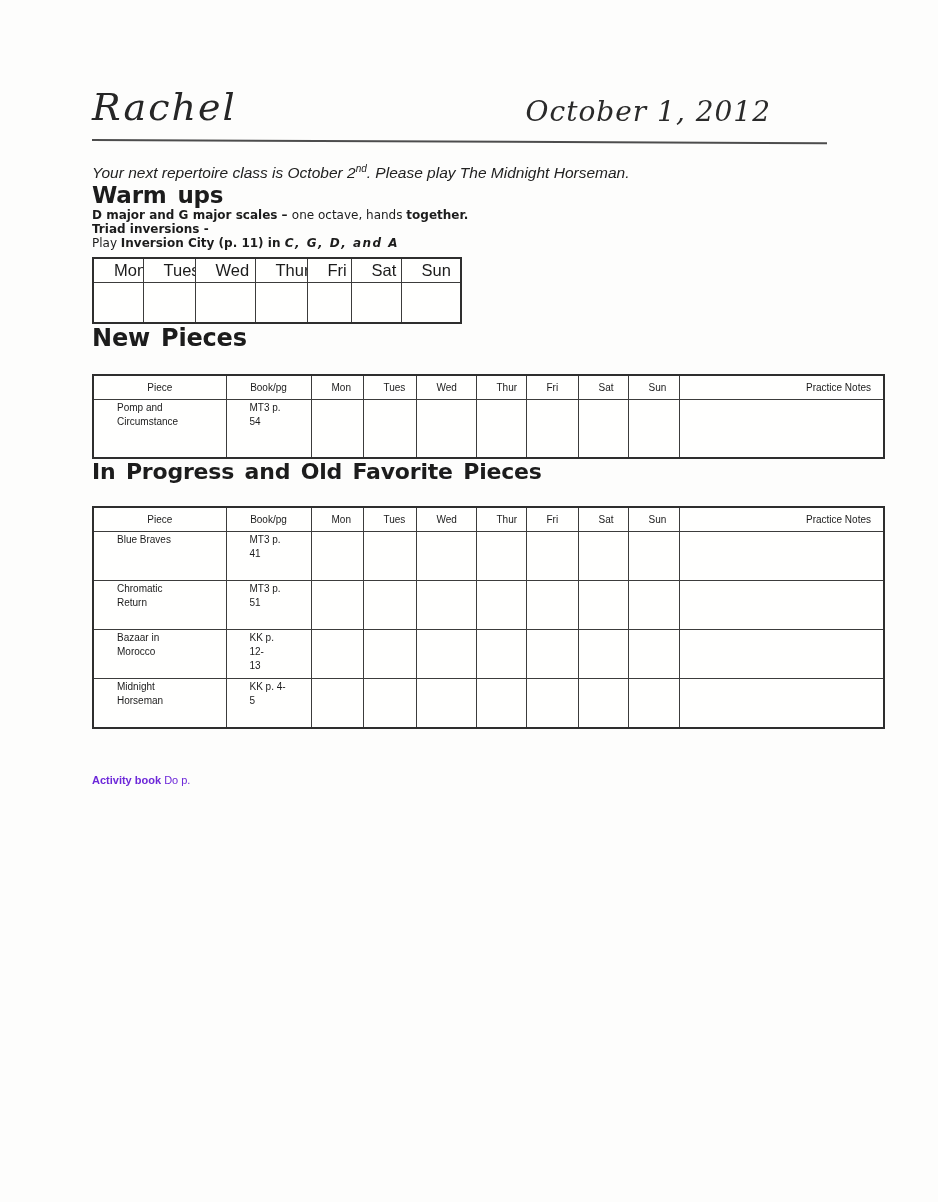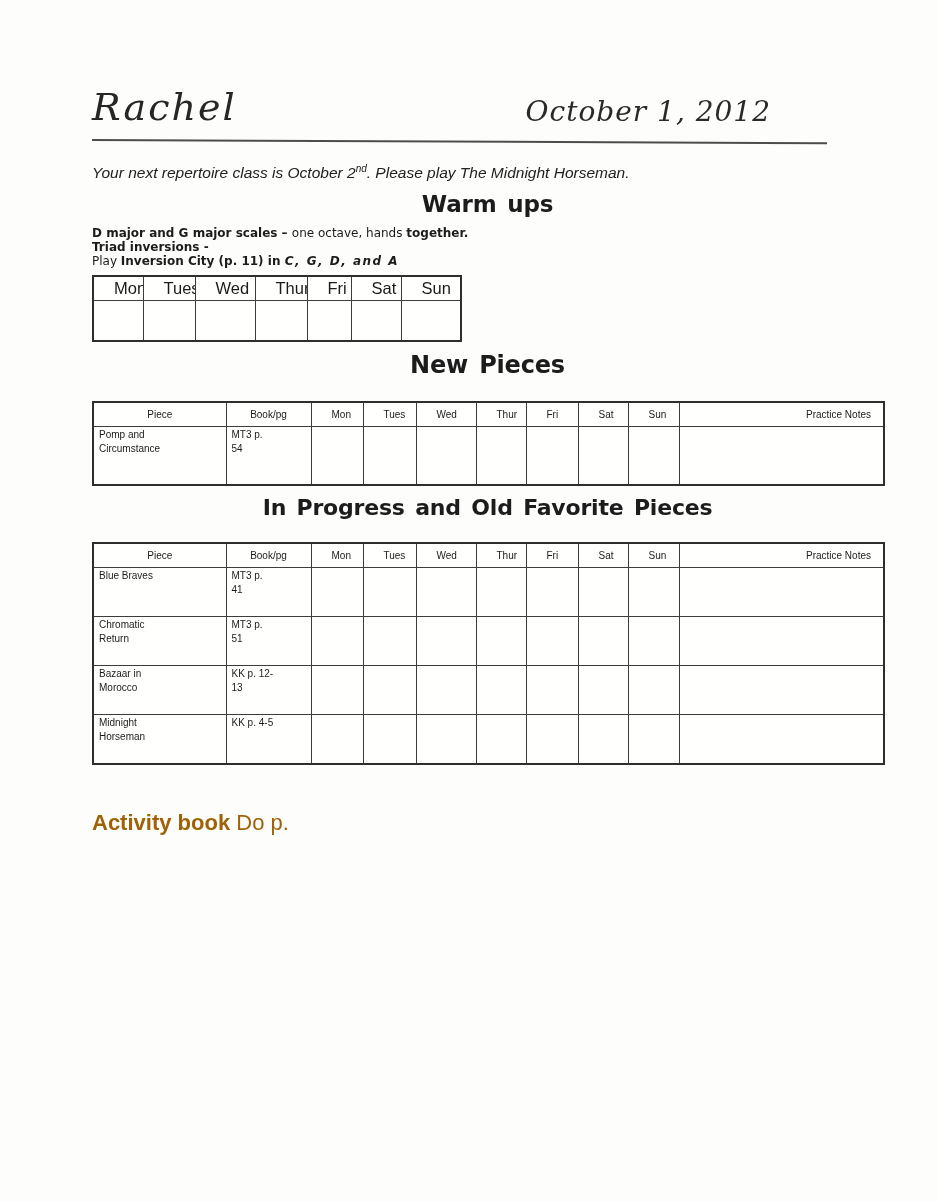--- a/index.html
+++ b/index.html
@@ -63,25 +63,24 @@
     color: #222;
   }
   .note sup { font-size: 10px; font-style: italic; }
 
   
   .comic {
     font-family: "DejaVu Sans", sans-serif;
     color: #1c1c1c;
   }
   h2.comic {
-    margin: 9px;
+    margin: 0;
     font-weight: bold;
     letter-spacing: -0.2px;
     word-spacing: 3px;
-    text-align: center;
   }
   .h-warm { font-size: 23px; margin-top: 28px; }
   .h-new  { font-size: 24px; margin-top: 50px; }
   .h-prog { font-size: 22px; margin-top: 36px; }
 
   p.comic { margin: 0; font-size: 12px; }
   .scales { margin-top: 32px; }
   .triad  { margin-top: 40px; font-weight: bold; font-size: 16.5px; }
   .play   { margin-top: 10px; }
   .b      { font-weight: bold; }
@@ -101,40 +100,40 @@
     font-weight: normal;
     height: 23px;
     text-align: center;
     padding: 0 20px;
     overflow: hidden;
     white-space: nowrap;
   }
   td {
     vertical-align: top;
     text-align: left;
-    padding: 1px 5px;
+    padding: 1px 23px;
     line-height: 1.42;
     white-space: pre-line;
     overflow: hidden;
     margin-top: 11px;
   }
 
   .days-table { width: 368px; margin-top: 7px; font-size: 16.5px; }
   .days-table td { height: 37px; }
 
   .pieces-table { width: 791px; margin-top: 22px; }
   .pieces-table th:last-child { text-align: right; padding-right: 12px; }
   .t-new td  { height: 55px; }
   .t-prog td { height: 46px; }
 
   
   .activity {
     margin: 45px 0 0 0;
-    font-size: 22px;
-    color: #a16207;
+    font-size: 11px;
+    color: #6d28d9;
   }
 </style>
 </head>
 <body>
 
 <div class="page">
 
   <div class="titlebar">
     <div class="student-name">Rachel</div>
     <div class="lesson-date">October 1, 2012</div>

